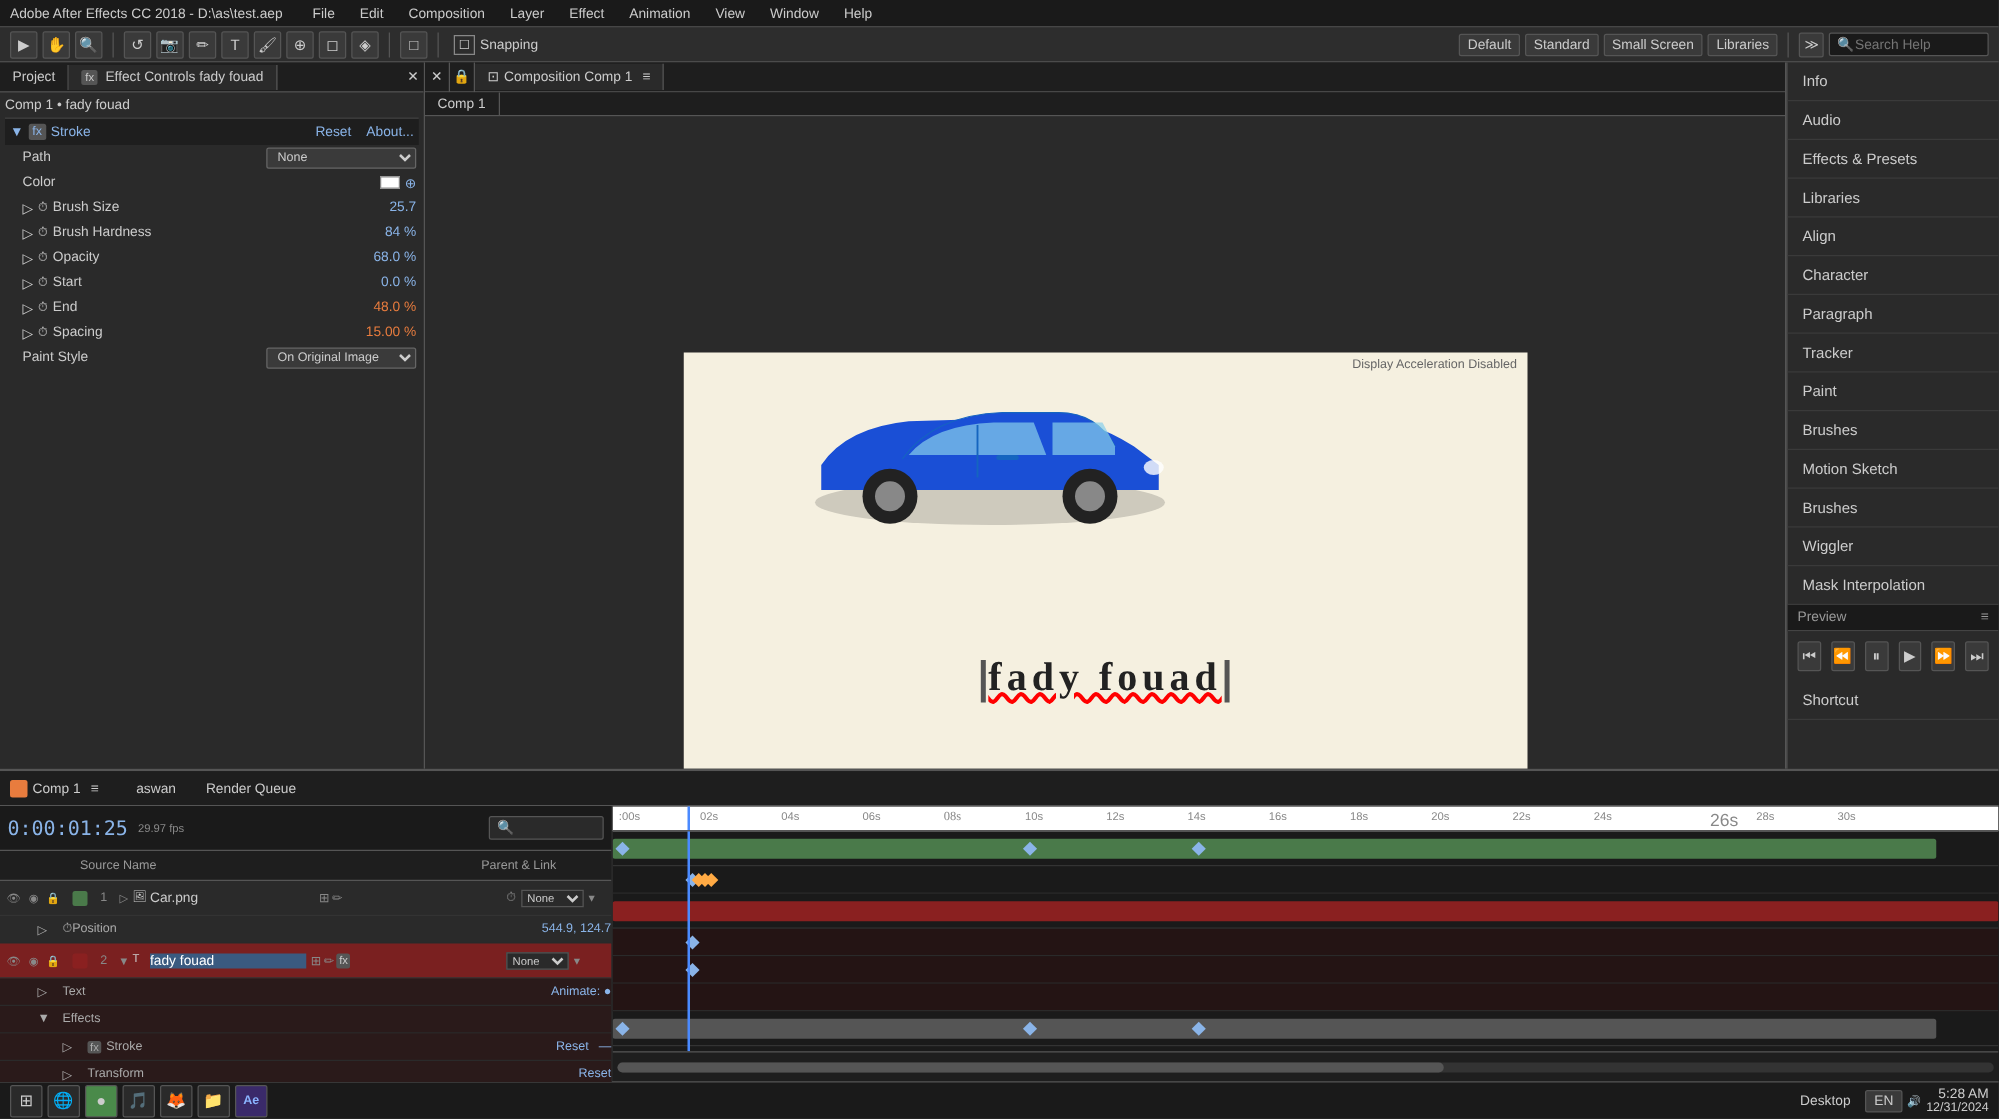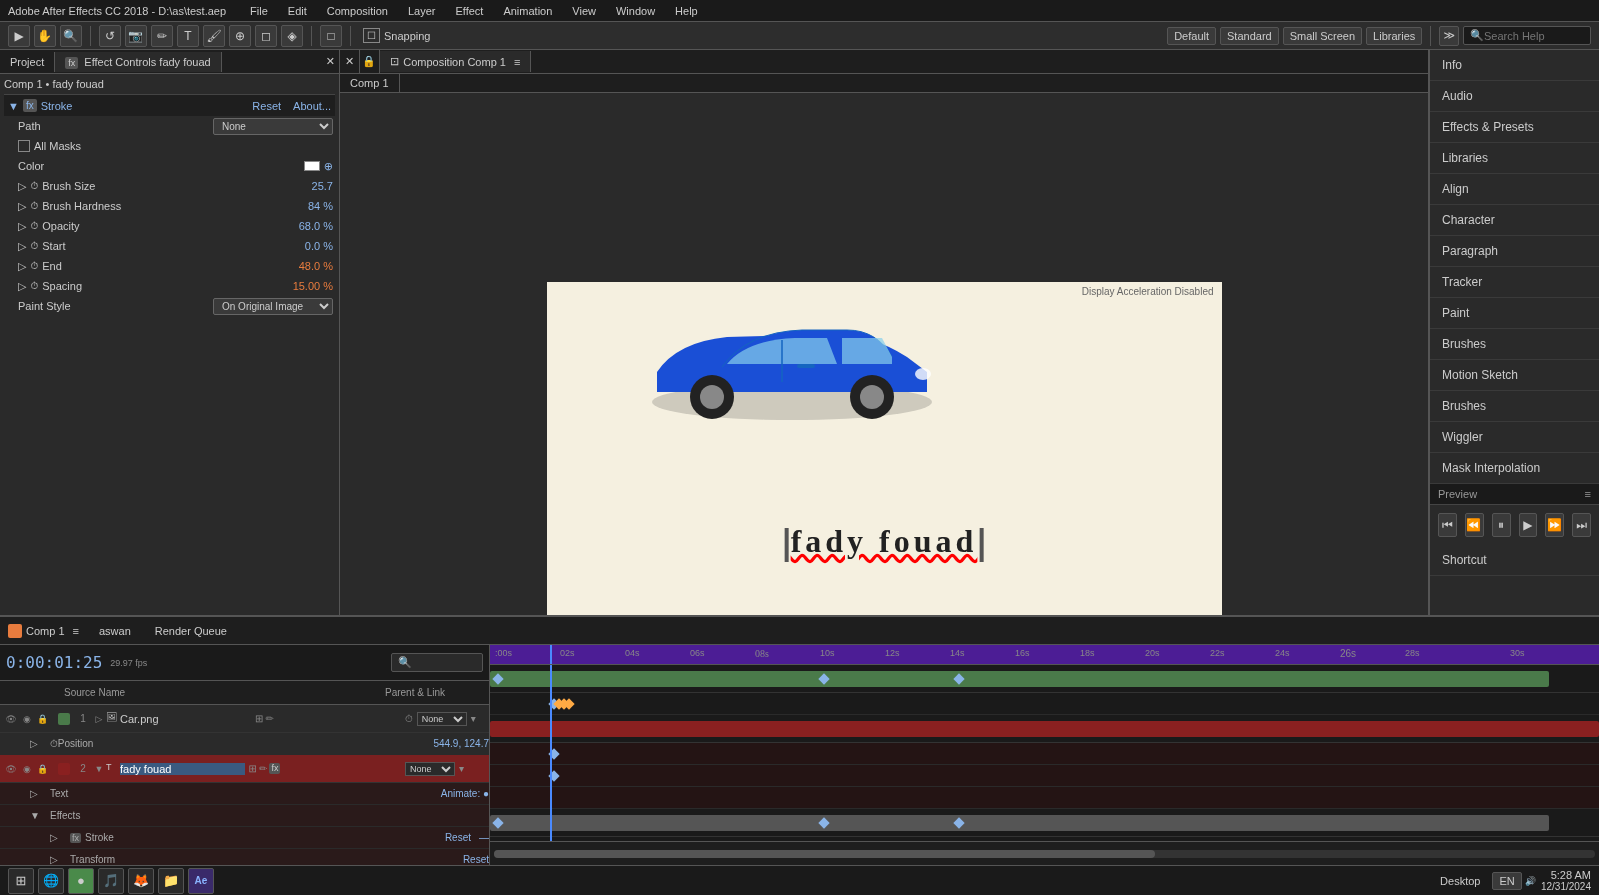--- a/index.html
+++ b/index.html
@@ -414,21 +414,21 @@
       color: #aaa;
     }
     .tl-sub-label { flex: 1; }
     .tl-sub-value { color: #8ab4e8; margin-left: 8px; }
     .tl-sub-value.reset { color: #8ab4e8; cursor: pointer; }
     .tl-sub-value.blue-dash { color: #8ab4e8; }
 
     
     .tl-ruler {
       height: 20px;
-      background: #4c1d95;
+      background: #ffffff;
       border-bottom: 1px solid #555;
       position: relative;
       overflow: hidden;
     }
     .tl-playhead {
       position: absolute;
       top: 0;
       width: 2px;
       background: #4a8aff;
       height: 100%;
@@ -571,24 +571,20 @@
         <span class="about-btn">About...</span>
       </div>
 
       <div class="ec-row ec-indent1">
         <span class="ec-label">Path</span>
         <select class="dropdown-select">
           <option>None</option>
         </select>
       </div>
 
-      <div class="ec-row ec-indent1">
-        <span class="checkbox-item"></span>
-        <span>All Masks</span>
-      </div>
 
 
       <div class="ec-row ec-indent1">
         <span class="ec-label">Color</span>
         <span class="color-swatch"></span>
         <span style="font-size:11px;color:#8ab4e8;cursor:pointer;">⊕</span>
       </div>
 
       <div class="ec-row ec-indent1">
         <span style="margin-right:4px;">▷</span>
@@ -763,21 +759,21 @@
 </div>
 
 <div class="timeline-section">
 
   <div class="timeline-header">
     <div style="display:flex;align-items:center;gap:4px;">
       <div style="width:14px;height:14px;background:#e87c3e;border-radius:2px;"></div>
       <span style="font-size:11px;color:#ccc;">Comp 1</span>
       <span style="margin-left:4px;font-size:11px;">≡</span>
     </div>
-    <div style="margin-left:12px;">
+    <div style="margin-left:22px;">
       <span style="font-size:11px;color:#ccc;">aswan</span>
     </div>
     <div style="margin-left:16px;">
       <span style="font-size:11px;color:#ccc;">Render Queue</span>
     </div>
   </div>
 
   <div class="timeline-body">
 
     <div class="timeline-left">
@@ -890,23 +886,23 @@
         <span style="position:absolute;left:200px;top:3px;font-size:9px;color:#888;">06s</span>
         <span style="position:absolute;left:265px;top:3px;font-size:10px;color:#888;font-family:Liberation Serif, serif;">08s</span>
         <span style="position:absolute;left:330px;top:3px;font-size:9px;color:#888;">10s</span>
         <span style="position:absolute;left:395px;top:3px;font-size:9px;color:#888;">12s</span>
         <span style="position:absolute;left:460px;top:3px;font-size:9px;color:#888;">14s</span>
         <span style="position:absolute;left:525px;top:3px;font-size:9px;color:#888;">16s</span>
         <span style="position:absolute;left:590px;top:3px;font-size:9px;color:#888;">18s</span>
         <span style="position:absolute;left:655px;top:3px;font-size:9px;color:#888;">20s</span>
         <span style="position:absolute;left:720px;top:3px;font-size:9px;color:#888;">22s</span>
         <span style="position:absolute;left:785px;top:3px;font-size:9px;color:#888;">24s</span>
-        <span style="position:absolute;left:850px;top:3px;font-size:10px;color:#888;">26s</span>
+        <span style="position:absolute;left:878px;top:3px;font-size:14px;color:#888;">26s</span>
         <span style="position:absolute;left:915px;top:3px;font-size:9px;color:#888;">28s</span>
-        <span style="position:absolute;left:980px;top:3px;font-size:9px;color:#888;margin-left:40px;">30s</span>
+        <span style="position:absolute;left:980px;top:3px;font-size:9px;color:#888;">30s</span>
 
         <div class="tl-playhead" style="left:60px;"></div>
       </div>
 
       <div style="position:relative;height:calc(100% - 44px);overflow:hidden;">
 
         <div style="position:absolute;left:60px;top:0;width:2px;height:100%;background:#4a8aff;z-index:10;pointer-events:none;"></div>
 
         <div style="position:relative;height:28px;border-bottom:1px solid #333;">
           <div class="tl-bar green" style="left:0;right:50px;top:6px;height:16px;"></div>

